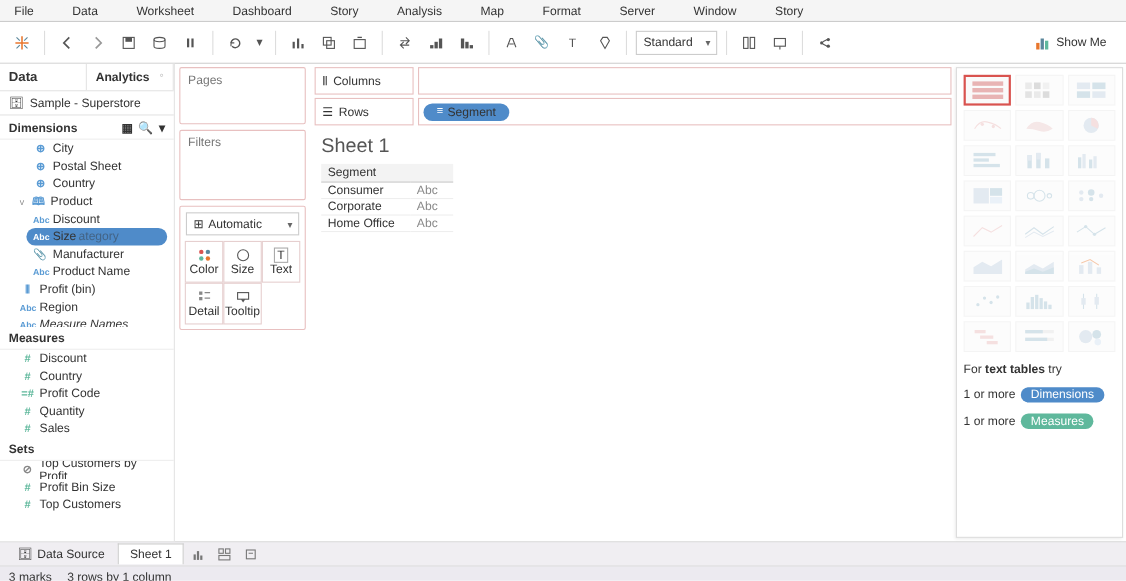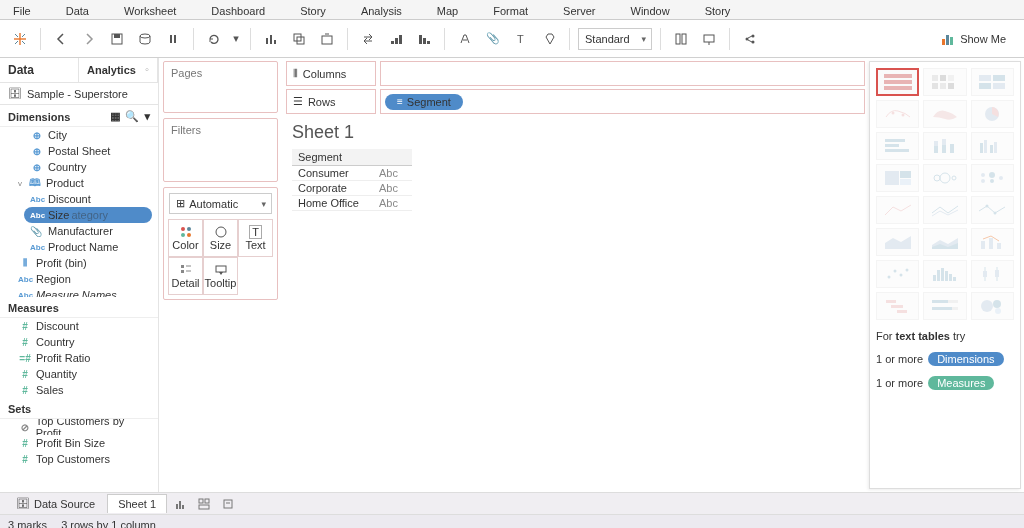--- a/index.html
+++ b/index.html
@@ -303,21 +303,21 @@
       <div class="field">
           <span class="icn hash">#</span>
           <span>Discount</span>
         </div>
       <div class="field">
           <span class="icn hash">#</span>
           <span>Country</span>
         </div>
       <div class="field">
           <span class="icn hash">=#</span>
-          <span>Profit Ratio</span>
+          <span>Profit Code</span>
         </div>
       <div class="field">
           <span class="icn hash">#</span>
           <span>Quantity</span>
         </div>
       <div class="field">
           <span class="icn hash">#</span>
           <span>Sales</span>
         </div>
     </div>

